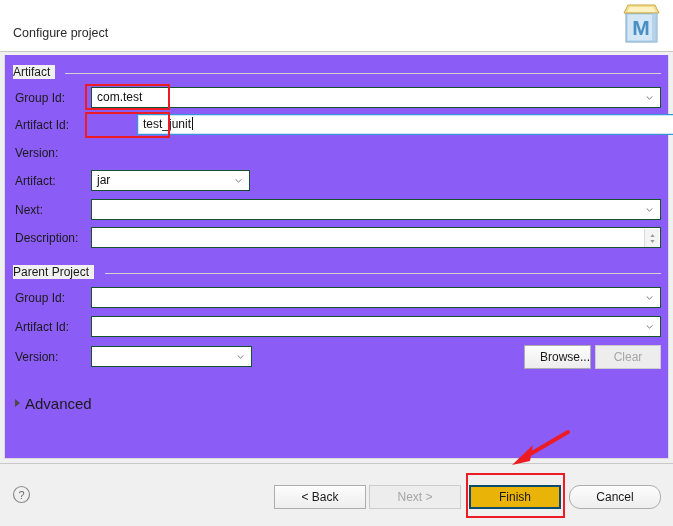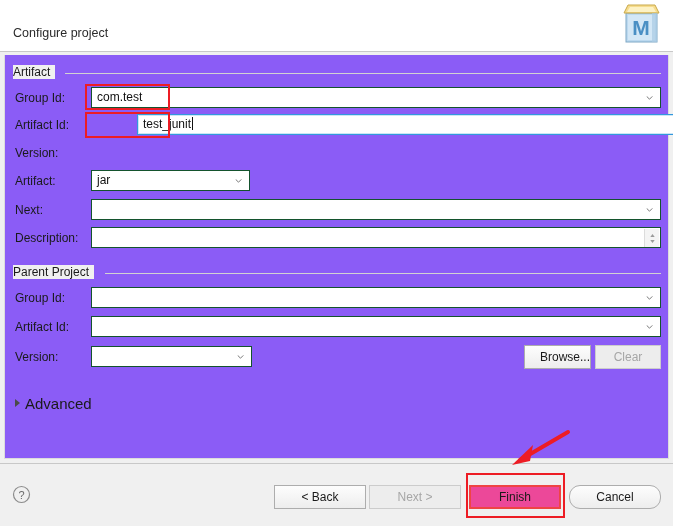--- a/index.html
+++ b/index.html
@@ -170,22 +170,22 @@
     text-align: center;
     line-height: 22px;
     white-space: nowrap;
   }
   .btn.disabled {
     color: #a6a6a6;
     background: #ededed;
     border-color: #cccccc;
   }
   .btn.default-focus {
-    border: 2px solid #ef4444;
-    background: #ec4899;
+    border: 2px solid #0c4a6e;
+    background: #eab308;
     line-height: 20px;
   }
 
   
   .expander {
     position: absolute;
     left: 10px; top: 340px;
     height: 16px;
   }
   .expander-tri {

